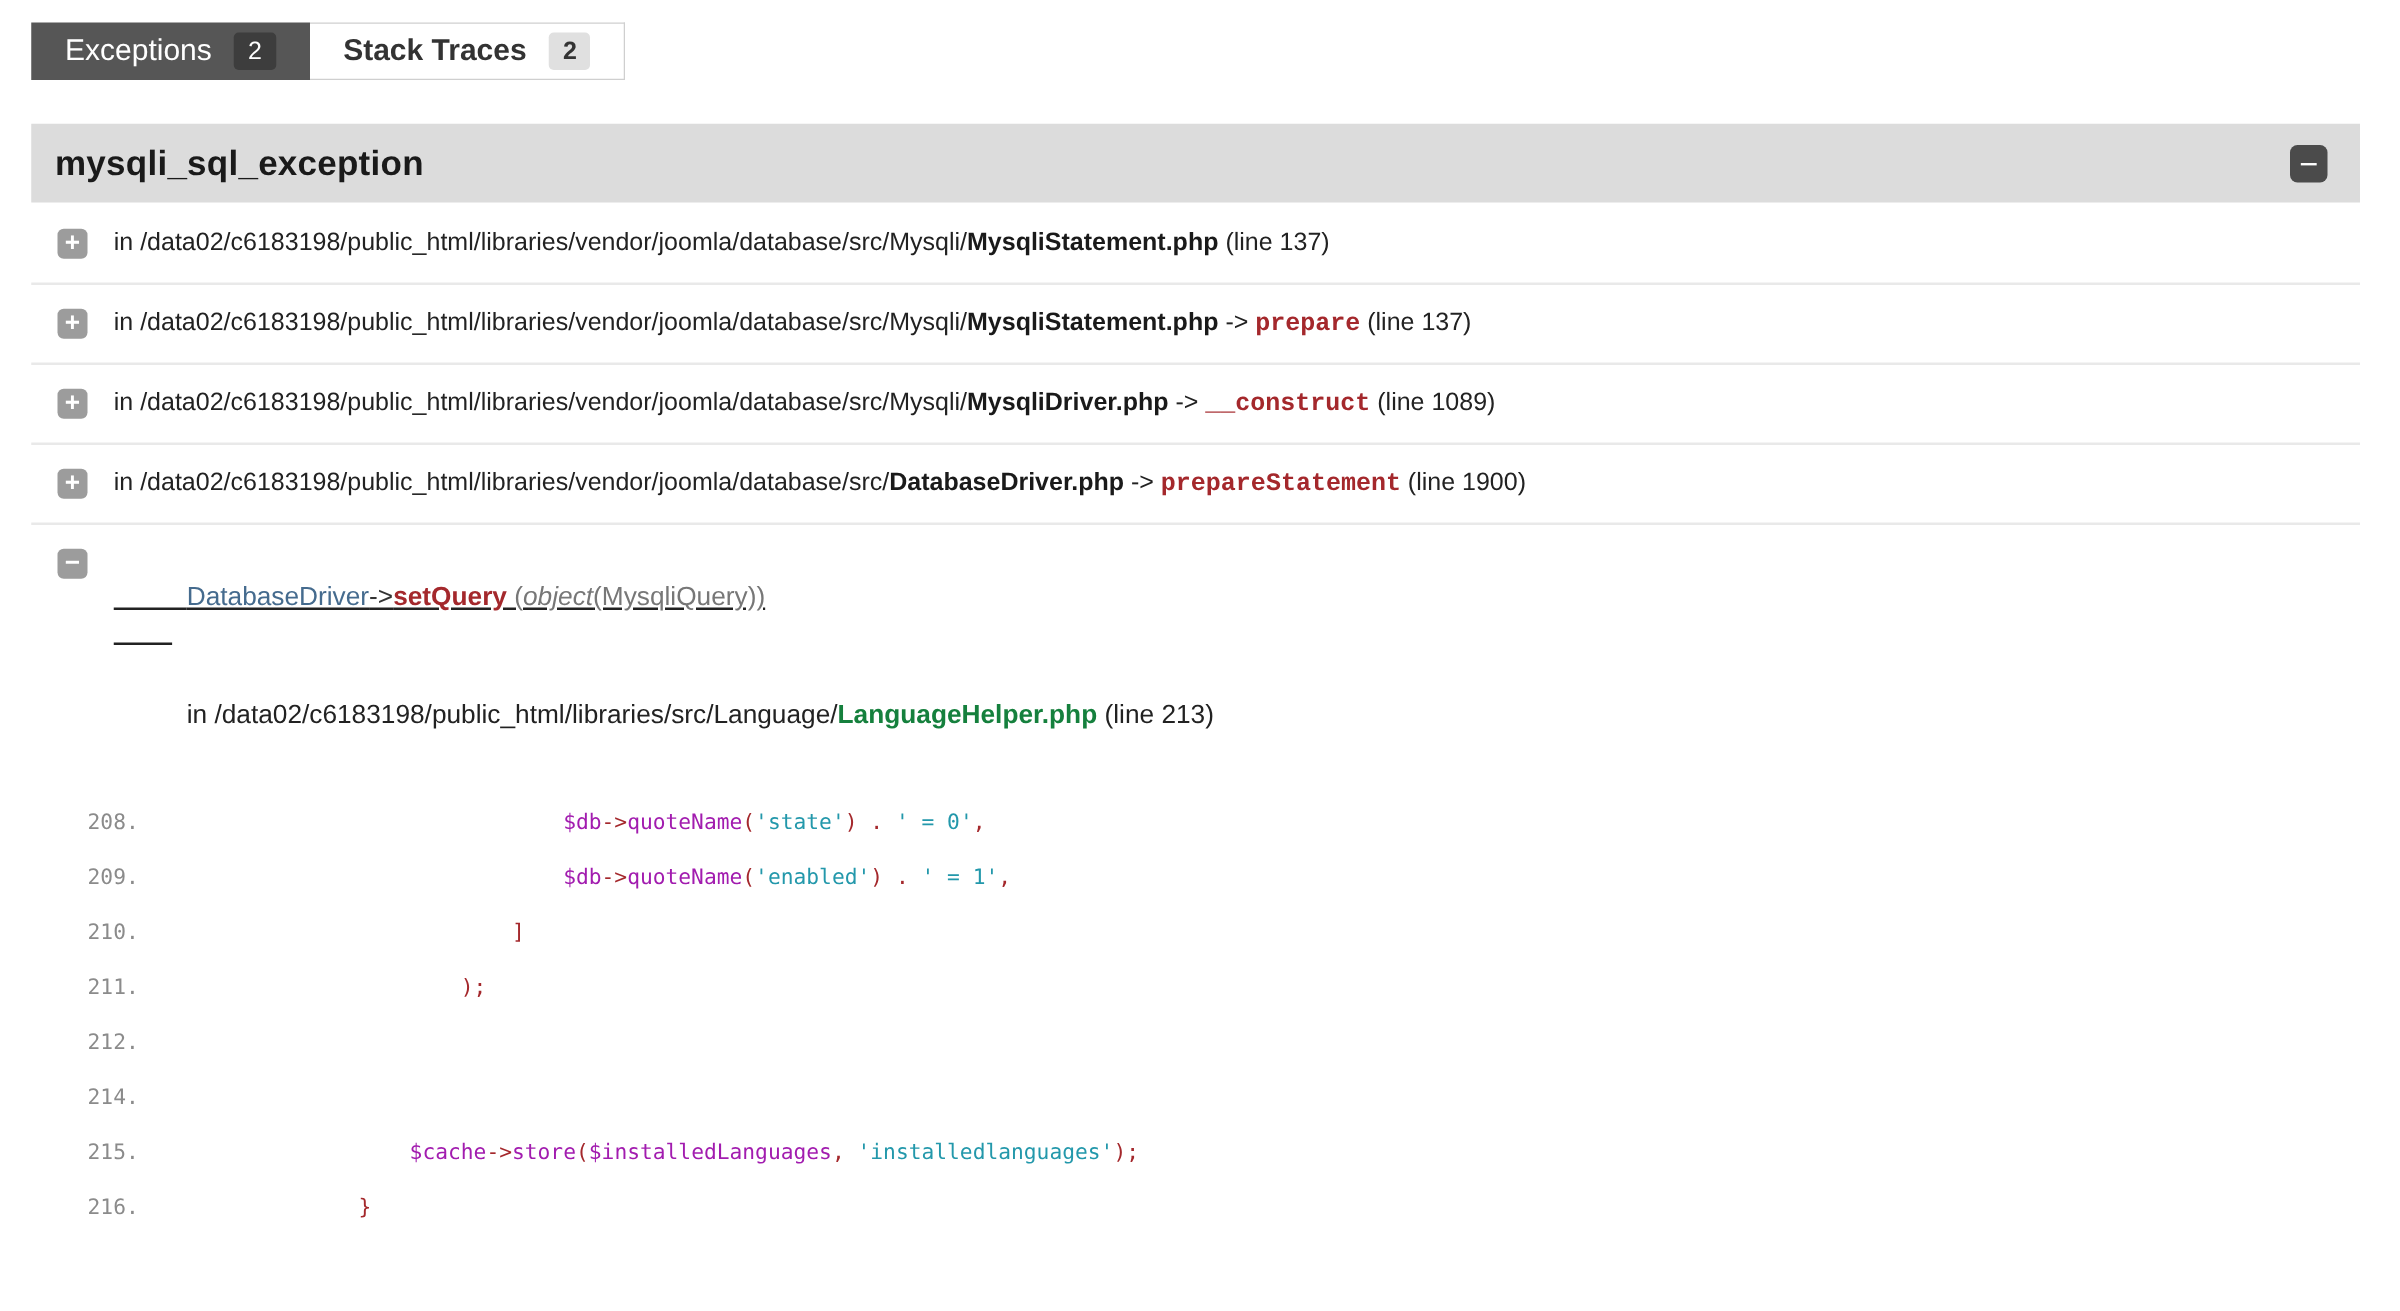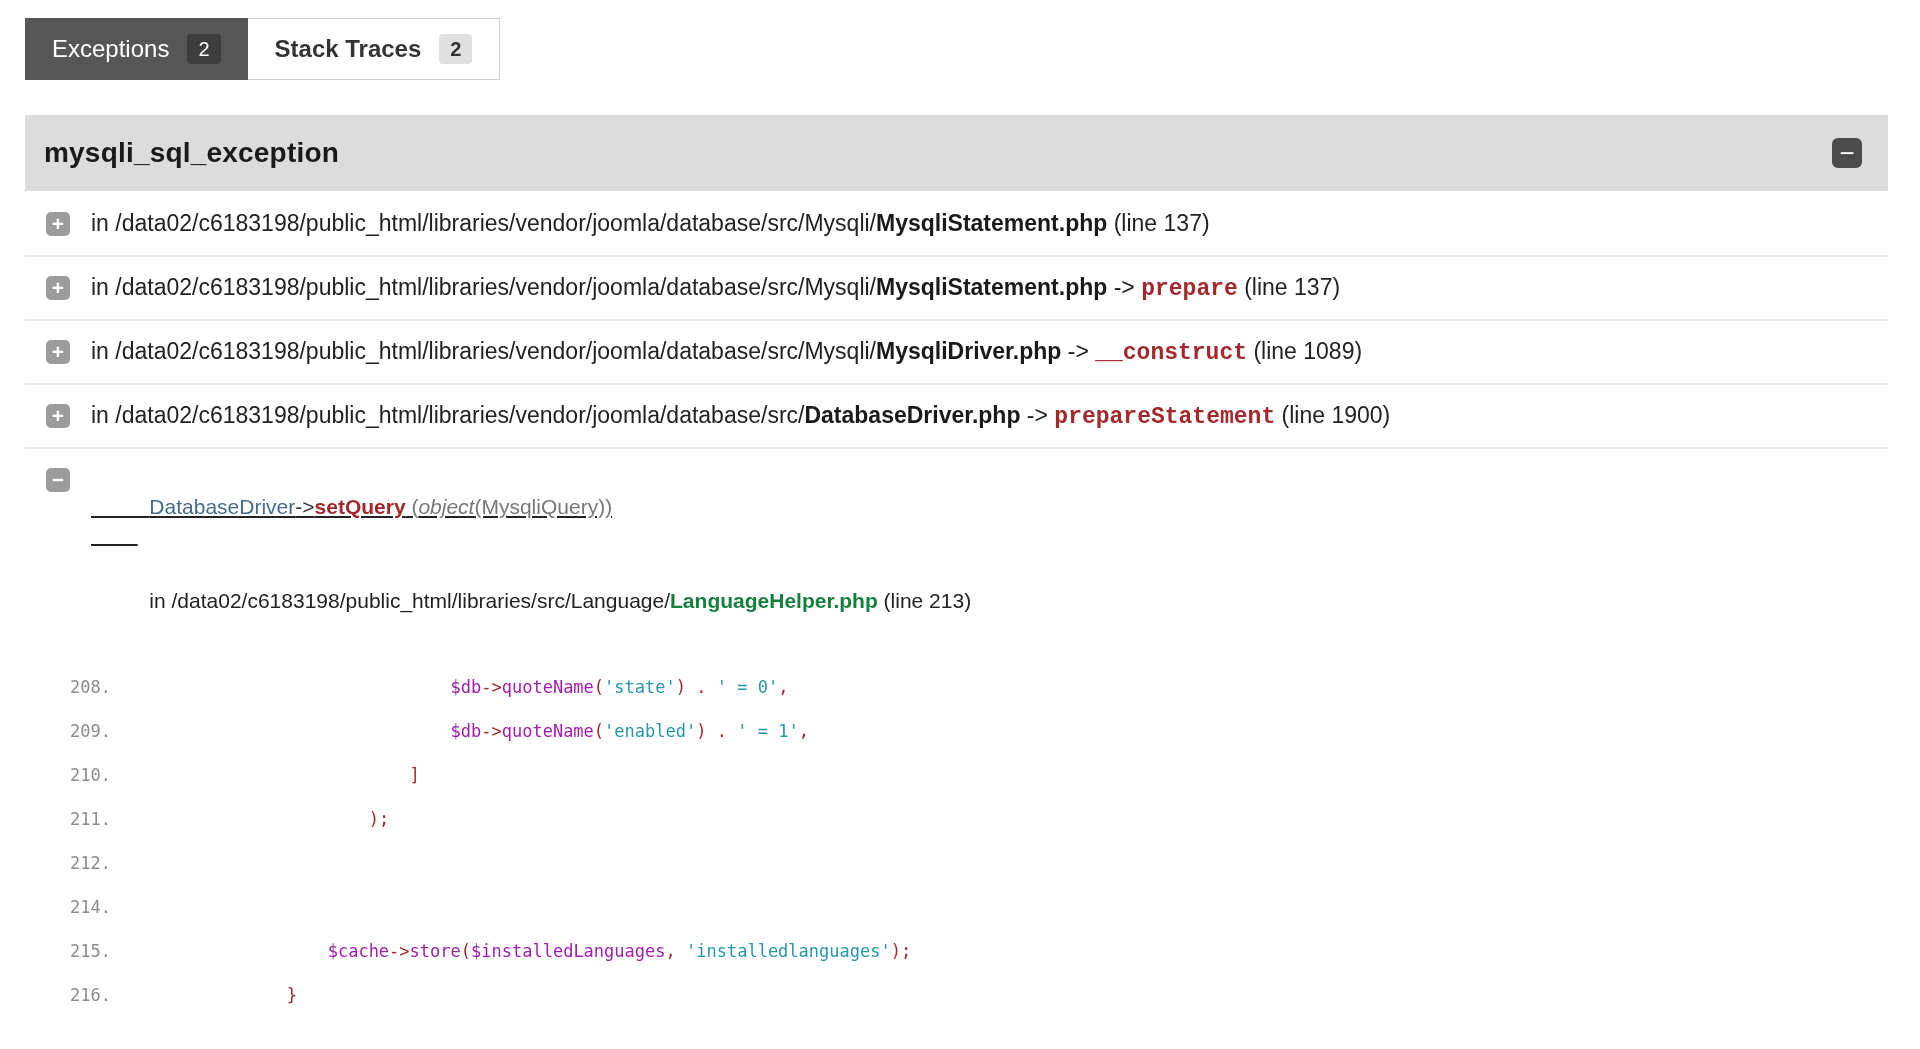--- a/index.html
+++ b/index.html
@@ -14,35 +14,35 @@
   body{
     width:1920px;height:1049px;overflow:hidden;
     background:#ffffff;color:#222;
     font-family:"Liberation Sans",sans-serif;
   }
   .page{padding:18px 32px 0 25px;}
 
   
   .tabs{display:inline-flex;margin-bottom:35px;}
   .tab{
-    height:62px;display:inline-flex;align-items:center;
+    height:46px;display:inline-flex;align-items:center;
     padding:0 27px;font-size:24px;cursor:pointer;
   }
   .tab.active{background:var(--tab-bg);color:#fff;}
   .tab.inactive{background:#fff;color:#333;border:1px solid #cfcfcf;border-left:none;font-weight:bold;}
   .badge{
     margin-left:18px;padding:3px 11px;border-radius:4px;font-size:20px;line-height:1.2;
   }
   .badge-dark{background:#3d3d3d;color:#fff;}
   .badge-light{background:#e0e0e0;color:#333;}
 
   
   .panel{width:100%;}
   .panel-header{
-    background:#dcdcdc;height:76px;display:flex;align-items:center;
+    background:#dcdcdc;height:63px;display:flex;align-items:center;
     padding:0 26px 0 19px;margin-bottom:2px;
   }
   .panel-header h2{
     margin:0;font-size:28px;font-weight:bold;color:#1a1a1a;letter-spacing:.2px;
   }
   .hicon{
     margin-left:auto;width:30px;height:30px;flex:none;
     background:#4b4b4b;border-radius:6px;color:#fff;
     display:flex;align-items:center;justify-content:center;
     font-size:26px;line-height:1;cursor:pointer;user-select:none;
@@ -52,21 +52,21 @@
   .trace-row{
     height:64px;display:flex;align-items:center;gap:21px;
     padding-left:21px;border-bottom:2px solid #e9e9e9;background:#fff;
   }
   .ticon{
     width:24px;height:24px;flex:none;background:#9c9c9c;border-radius:5px;
     color:#fff;font-size:21px;font-weight:bold;line-height:1;
     display:flex;align-items:center;justify-content:center;
     cursor:pointer;user-select:none;padding-bottom:1px;
   }
-  .trace-text{font-size:23px;color:#222;white-space:pre-wrap;}
+  .trace-text{font-size:20px;color:#222;white-space:pre-wrap;}
   .trace-text .fname{color:#1a1a1a;}
   .trace-text .mth{color:var(--accent-red);font-weight:bold;font-family:Liberation Mono, monospace;}
 
   
   .expanded{display:flex;align-items:flex-start;gap:21px;padding:16px 0 0 21px;}
   .expanded .ticon{margin-top:3px;}
   .call-line{font-size:21px;white-space:pre-wrap;line-height:28px;text-decoration:underline;}
   .call-line .cls{color:var(--class-blue);}
   .call-line .arw2{color:#333;}
   .call-line .mth{color:var(--accent-red);font-weight:bold;}

